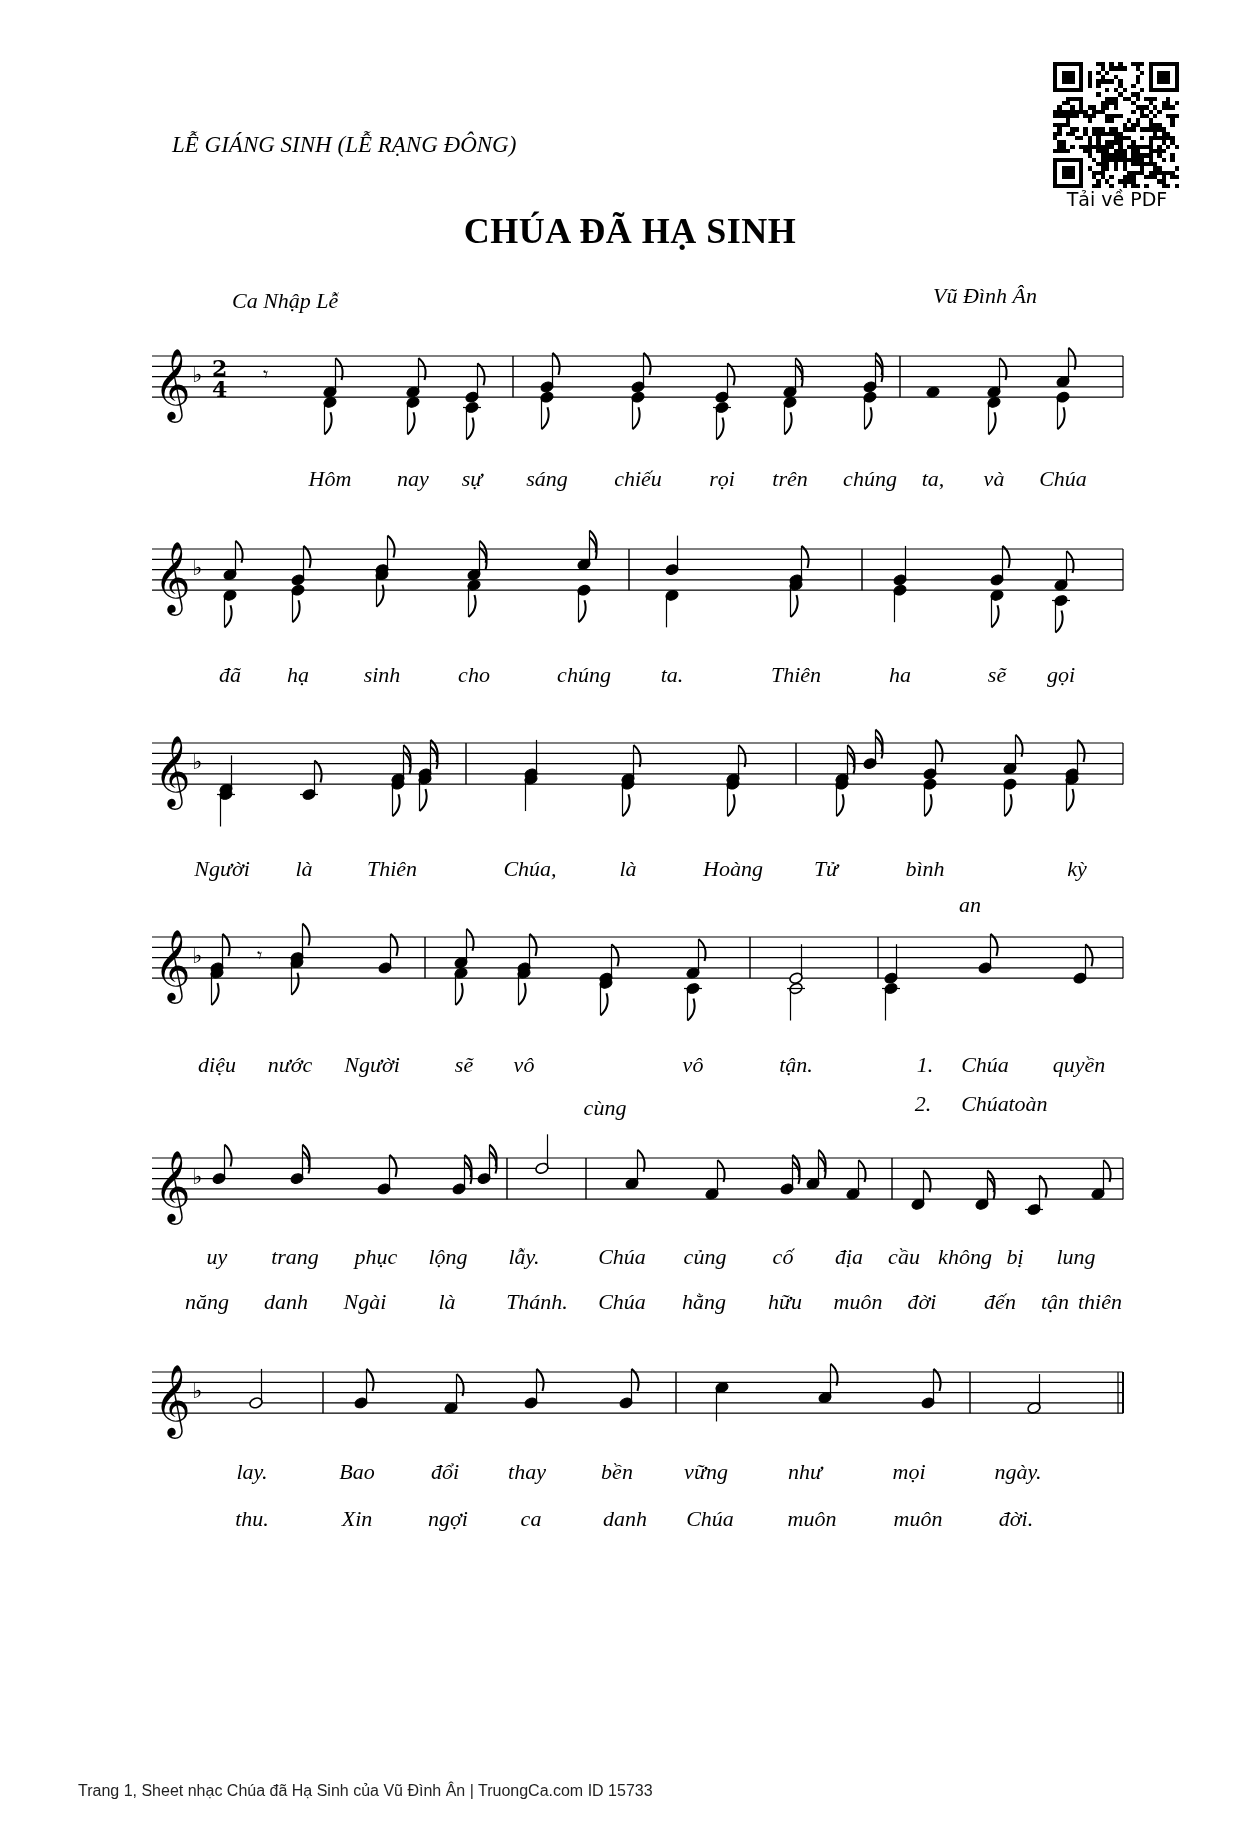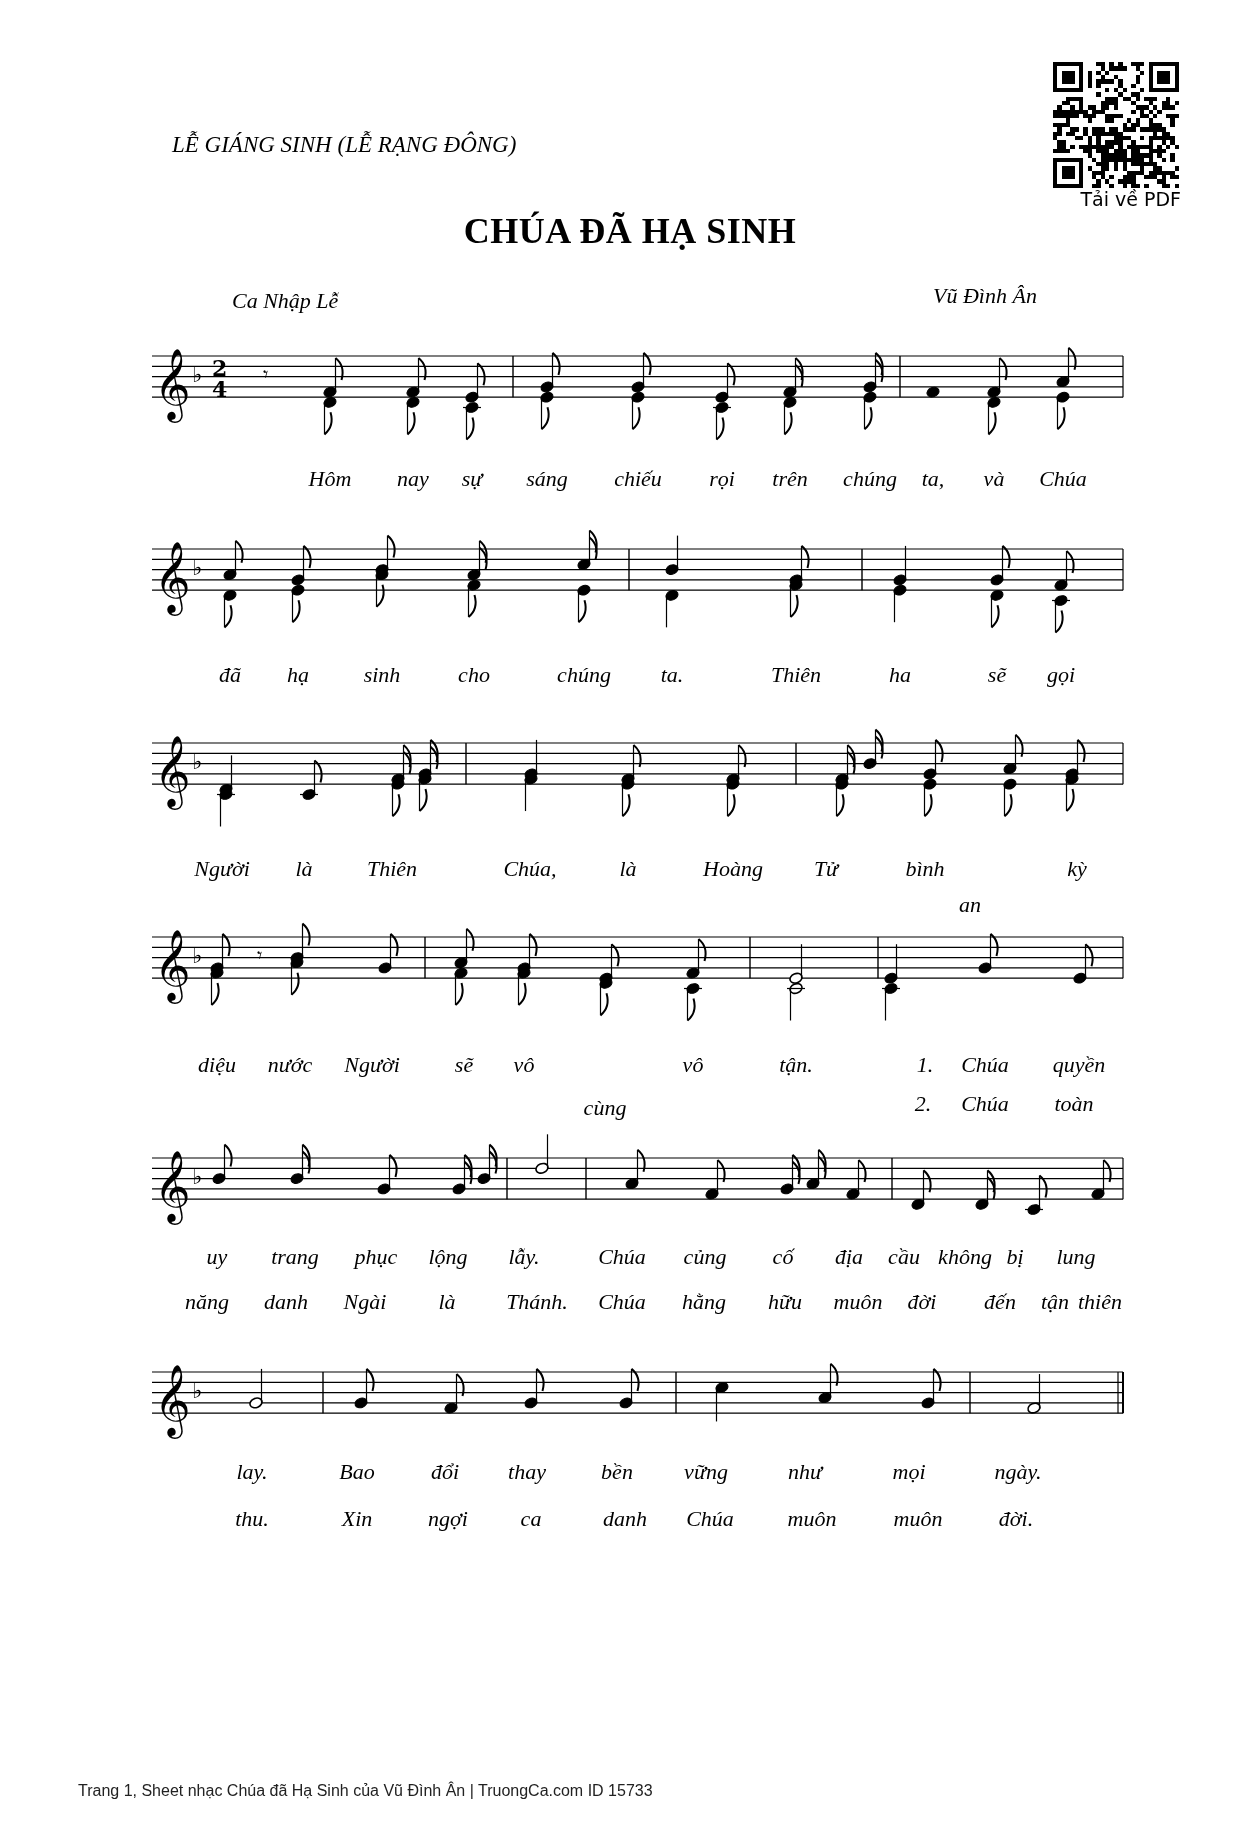--- a/index.html
+++ b/index.html
@@ -2,21 +2,21 @@
 <html><head>
 <meta charset="utf-8">
 <style>
   html, body { margin: 0; padding: 0; background: #ffffff; }
   body { width: 1240px; height: 1841px; position: relative; overflow: hidden; font-family: "DejaVu Serif", serif; color: #000; }
   .abs { position: absolute; }
   .subtitle { font-family: "Liberation Serif", serif; font-style: italic; font-size: 23px; white-space: nowrap; }
   .title { font-family: "Liberation Serif", serif; font-weight: bold; font-size: 36px; white-space: nowrap; transform: translateX(-50%); letter-spacing: 0.5px; }
   .meta { font-family: "Liberation Serif", serif; font-style: italic; font-size: 22px; white-space: nowrap; }
   .qr-box { left: 1053px; top: 62px; width: 126px; height: 126px; }
-  .qr-caption { font-family: "DejaVu Sans", sans-serif; font-size: 19px; left: 1053px; top: 188px; width: 128px; text-align: right; white-space: nowrap; }
+  .qr-caption { font-family: "DejaVu Sans", sans-serif; font-size: 19px; left: 1053px; top: 188px; width: 128px; text-align: center; white-space: nowrap; }
   .staff-svg { position: absolute; left: 0; top: 0; }
   .lyric { position: absolute; font-family: "Liberation Serif", serif; font-style: italic; font-size: 22px; white-space: nowrap; transform: translateX(-50%); }
   .footer { font-family: "Liberation Sans", sans-serif; font-size: 16px; left: 78px; top: 1782px; white-space: nowrap; color: #222; }
 </style>
 </head>
 <body>
 
 <div class="abs subtitle" style="left:172px; top:132px;">LỄ GIÁNG SINH (LỄ RẠNG ĐÔNG)</div>
 <div class="abs title" style="left:630px; top:210px;">CHÚA ĐÃ HẠ SINH</div>
 <div class="abs meta" style="left:232px; top:288px;">Ca Nhập Lễ</div>
@@ -805,21 +805,21 @@
     <div class="lyric" style="left:464px; top:1052px;">sẽ</div>
     <div class="lyric" style="left:524px; top:1052px;">vô</div>
     <div class="lyric" style="left:605px; top:1052px;margin-top:43px;">cùng</div>
     <div class="lyric" style="left:693px; top:1052px;">vô</div>
     <div class="lyric" style="left:796px; top:1052px;">tận.</div>
     <div class="lyric" style="left:925px; top:1052px;">1.</div>
     <div class="lyric" style="left:985px; top:1052px;">Chúa</div>
     <div class="lyric" style="left:1079px; top:1052px;">quyền</div>
     <div class="lyric" style="left:923px; top:1091px;">2.</div>
     <div class="lyric" style="left:985px; top:1091px;">Chúa</div>
-    <div class="lyric" style="left:1074px; top:1091px;text-align:center;">toàn</div>
+    <div class="lyric" style="left:1028px; top:1091px;text-align:center;">toàn</div>
     <div class="lyric" style="left:217px; top:1244px;">uy</div>
     <div class="lyric" style="left:295px; top:1244px;">trang</div>
     <div class="lyric" style="left:376px; top:1244px;">phục</div>
     <div class="lyric" style="left:448px; top:1244px;">lộng</div>
     <div class="lyric" style="left:524px; top:1244px;">lẫy.</div>
     <div class="lyric" style="left:622px; top:1244px;">Chúa</div>
     <div class="lyric" style="left:705px; top:1244px;">củng</div>
     <div class="lyric" style="left:783px; top:1244px;">cố</div>
     <div class="lyric" style="left:849px; top:1244px;">địa</div>
     <div class="lyric" style="left:904px; top:1244px;">cầu</div>

